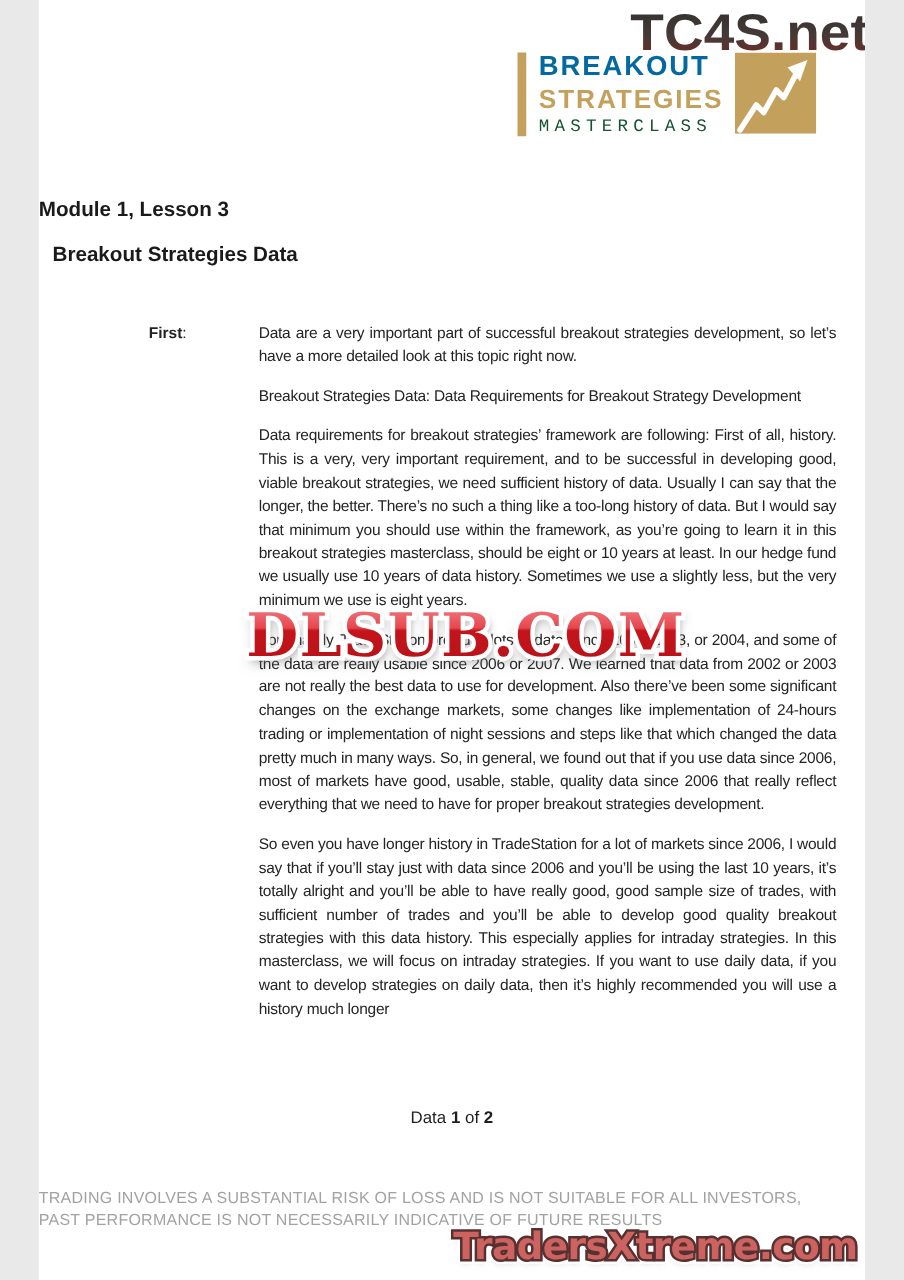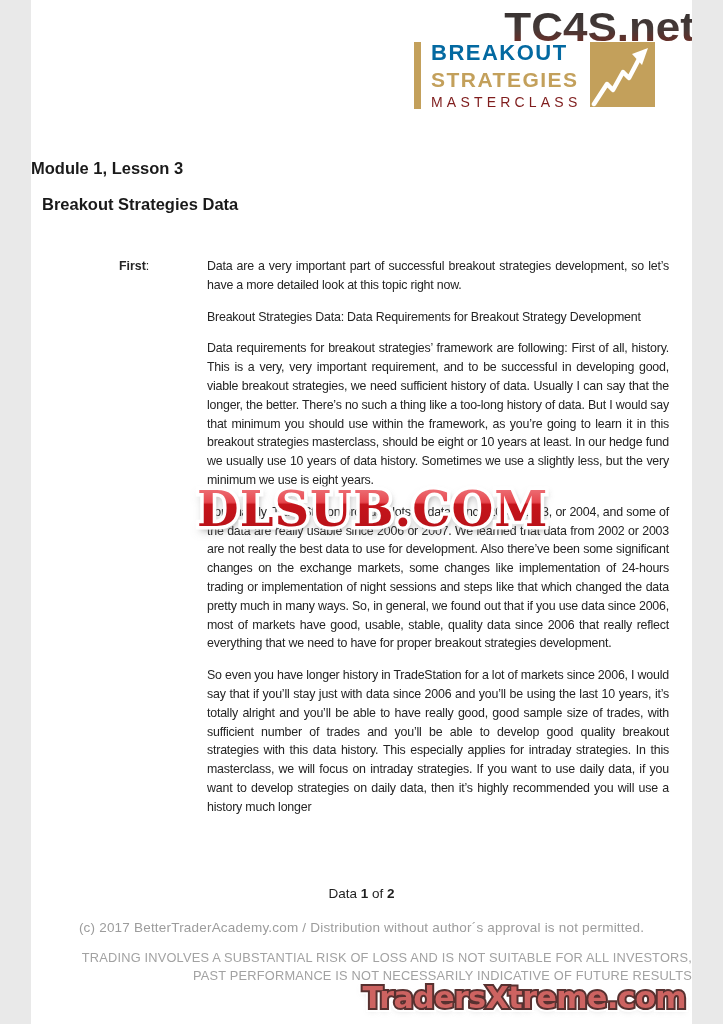--- a/index.html
+++ b/index.html
@@ -18,21 +18,21 @@
     -webkit-background-clip:text;background-clip:text;color:transparent;
     transform:scaleY(.94);transform-origin:top right;
   }
 
   
   .logo{position:absolute;left:383px;top:42px;display:flex;align-items:stretch;height:67px;}
   .logo-bar{width:7px;background:#c3a05b;margin-right:10px;}
   .logo-text{display:flex;flex-direction:column;justify-content:space-between;}
   .logo-l1{font-size:22px;font-weight:bold;letter-spacing:1.5px;color:#0369a1;line-height:1;}
   .logo-l2{font-size:21px;font-weight:bold;letter-spacing:1.5px;color:#c3a05b;line-height:1;}
-  .logo-l3{font-size:14px;font-weight:400;letter-spacing:4.2px;color:#7f1d1d;line-height:1;}
+  .logo-l3{font-size:14px;font-weight:400;letter-spacing:4.2px;color:#14532d;line-height:1;font-family:Liberation Mono, monospace;}
   .logo-square{margin-left:9px;width:65px;height:65px;flex:none;}
 
   
   .title-block{position:absolute;top:159px;left:0;width:100%;text-align:left;color:#1a1a1a;}
   .title-line{font-size:16.5px;font-weight:bold;line-height:18px;}
   .title-line + .title-line{margin-top:18px;padding-left:11px;}
 
   
   .transcript{position:absolute;top:257px;left:88px;width:550px;display:flex;}
   .speaker-col{width:88px;flex:none;font-size:12.4px;line-height:18.8px;}
@@ -54,21 +54,21 @@
     background:linear-gradient(180deg,#f0858b 0%,#e7474e 38%,#c5141b 42%,#b51218 100%);
     -webkit-background-clip:text;background-clip:text;color:transparent;
   }
 
   
   .page-number{position:absolute;top:886px;left:0;width:100%;text-align:center;
     font-size:13.5px;color:#1f1f1f;}
   .page-number .pg-bold{font-weight:bold;}
   .copyright{position:absolute;top:920px;left:0;width:100%;text-align:center;
     font-size:13.5px;color:#9c9c9c;letter-spacing:.2px;}
-  .disclaimer{position:absolute;top:949px;left:0;width:100%;text-align:right;
+  .disclaimer{position:absolute;top:949px;left:0;width:100%;text-align:left;
     font-size:12.8px;color:#a2a2a2;line-height:17.5px;letter-spacing:.2px;}
 
   
   .wm-traders{position:absolute;top:980px;right:6px;white-space:nowrap;
     font:bold 30px "DejaVu Sans",sans-serif;letter-spacing:-0.5px;}
   .wm-traders .layer{display:block;}
   .wm-traders .glow{color:#fff;-webkit-text-stroke:8px #ffffff;
     text-shadow:0 0 4px rgba(255,255,255,.9),0 3px 6px rgba(140,140,140,.4);}
   .wm-traders .edge{position:absolute;left:0;top:0;color:#573130;-webkit-text-stroke:4px #573130;}
   .wm-traders .fill{position:absolute;left:0;top:0;color:#cd6361;}
@@ -117,21 +117,20 @@
     <span class="layer over">DLSUB.COM</span>
   </div>
 
   <div class="page-number">
     <span>Data</span>
     <span class="pg-bold">1</span>
     <span>of</span>
     <span class="pg-bold">2</span>
   </div>
 
-  <div class="copyright">(c) 2017 BetterTraderAcademy.com / Distribution without author´s approval is not permitted.</div>
 
   <div class="disclaimer">
     <div>TRADING INVOLVES A SUBSTANTIAL RISK OF LOSS AND IS NOT SUITABLE FOR ALL INVESTORS,</div>
     <div>PAST PERFORMANCE IS NOT NECESSARILY INDICATIVE OF FUTURE RESULTS</div>
   </div>
 
   <div class="wm-traders">
     <span class="layer glow">TradersXtreme.com</span>
     <span class="layer edge">TradersXtreme.com</span>
     <span class="layer fill">TradersXtreme.com</span>

